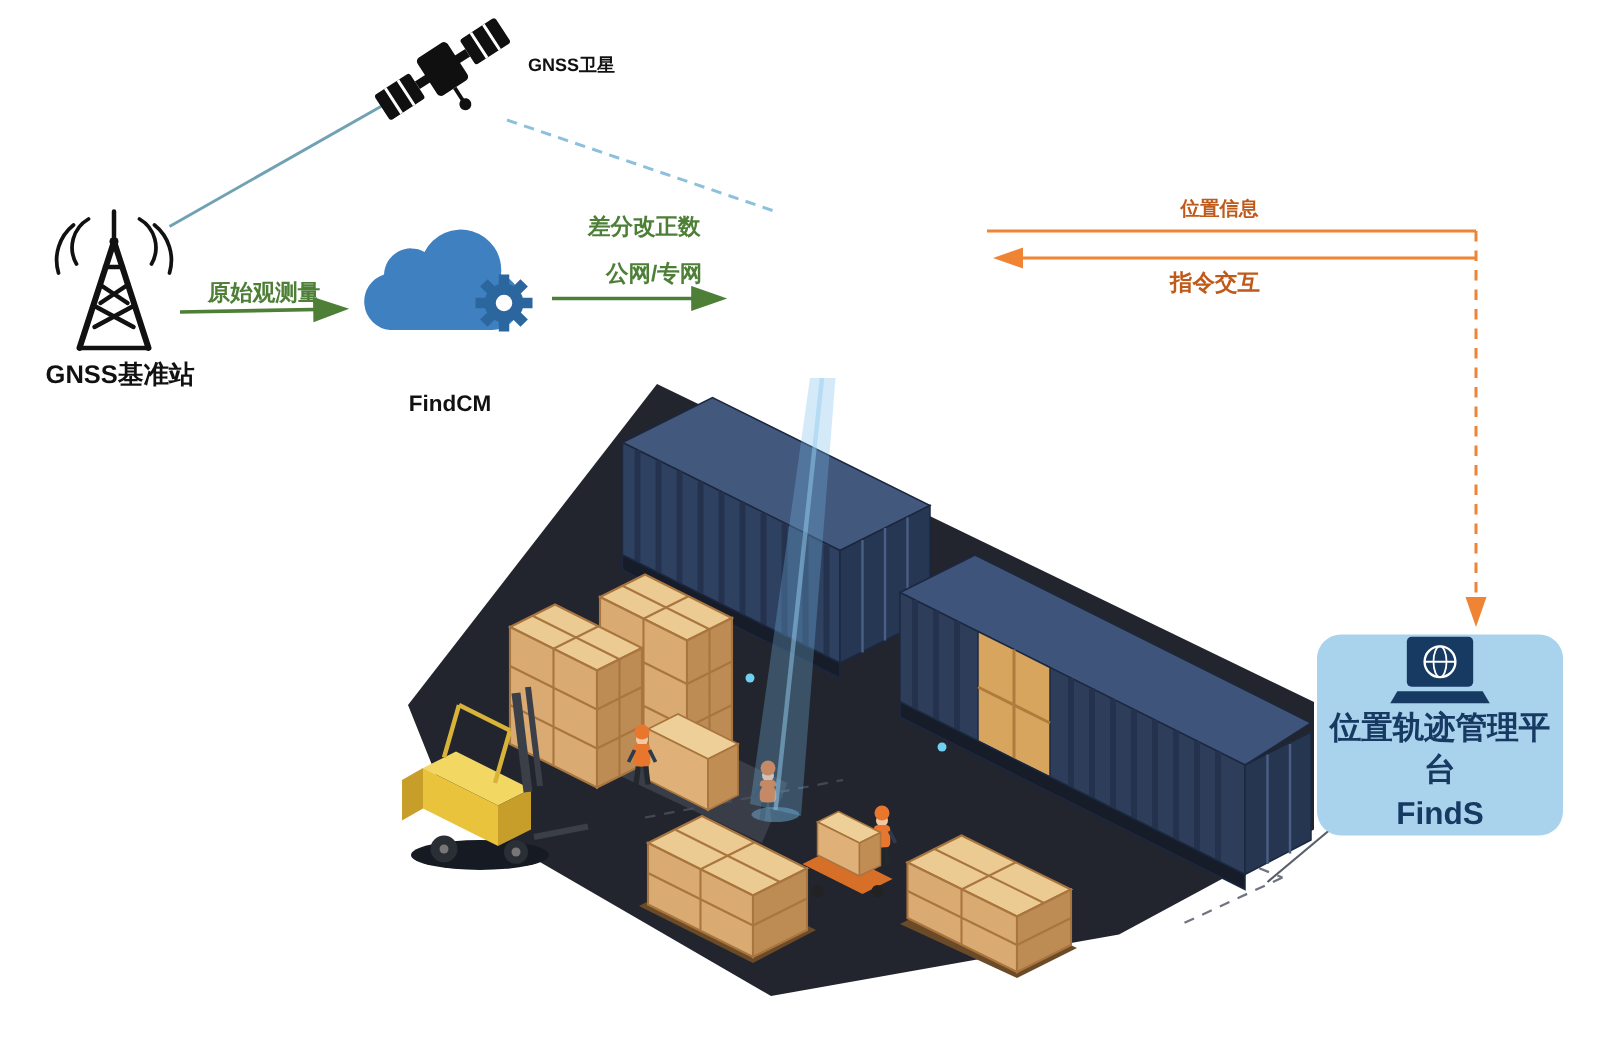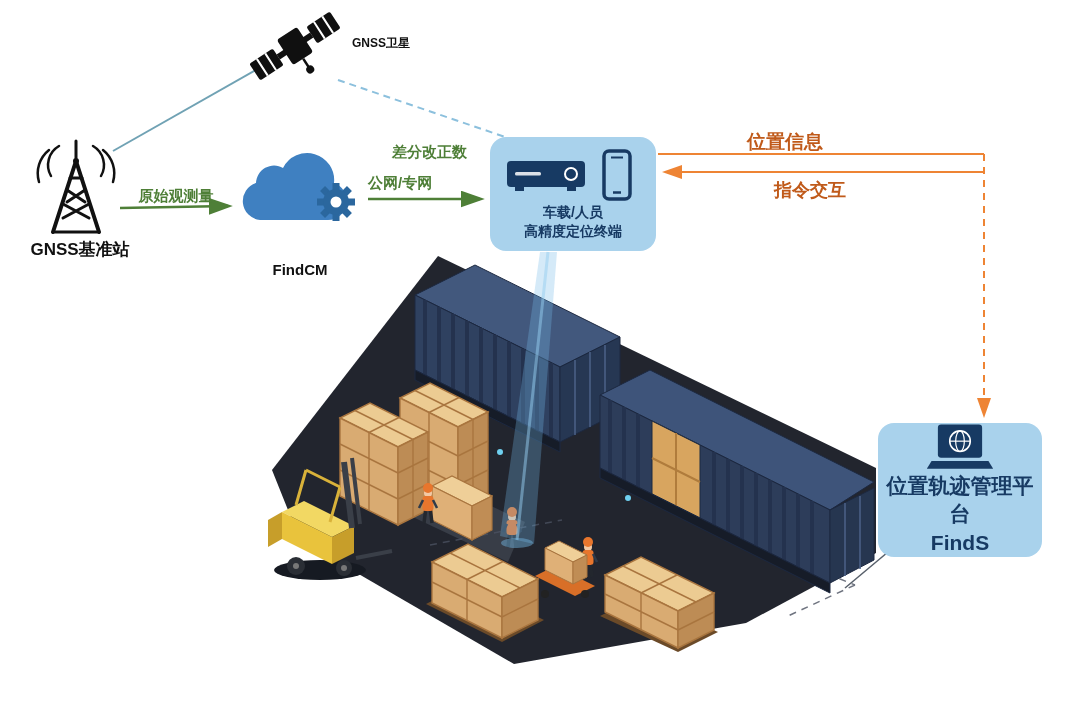--- a/index.html
+++ b/index.html
@@ -217,55 +217,37 @@
         <rect x="-3.5" y="-19" width="7" height="9" transform="rotate(45)"></rect>
         <rect x="-3.5" y="10" width="7" height="9" transform="rotate(45)"></rect>
         <rect x="-19" y="-3.5" width="9" height="7" transform="rotate(45)"></rect>
         <rect x="10" y="-3.5" width="9" height="7" transform="rotate(45)"></rect>
         <circle cx="0" cy="0" r="13"></circle>
       </g>
       <circle cx="0" cy="0" r="5.5" fill="#fff"></circle>
     </g>
   </svg>
 
-  <div class="bubble" id="terminal-bubble">
-    <svg width="140" height="56" viewBox="0 0 140 56">
-      <g>
-        <rect x="4" y="14" width="78" height="26" rx="4" fill="var(--c-navy)"></rect>
-        <rect x="12" y="25" width="26" height="3.5" rx="1.5" fill="#fff" opacity="0.85"></rect>
-        <circle cx="68" cy="27" r="6" fill="none" stroke="#fff" stroke-width="2"></circle>
-        <rect x="12" y="40" width="9" height="4" fill="var(--c-navy)"></rect>
-        <rect x="64" y="40" width="9" height="4" fill="var(--c-navy)"></rect>
-      </g>
-      <g>
-        <rect x="101" y="4" width="26" height="48" rx="5" fill="none" stroke="var(--c-navy)" stroke-width="3.5"></rect>
-        <line x1="108" y1="10.5" x2="120" y2="10.5" stroke="var(--c-navy)" stroke-width="2"></line>
-        <line x1="110" y1="45.5" x2="118" y2="45.5" stroke="var(--c-navy)" stroke-width="2.5"></line>
-      </g>
-    </svg>
-    <div class="bubble-text">车载/人员</div>
-    <div class="bubble-text">高精度定位终端</div>
-  </div>
 
   <div class="bubble" id="platform-bubble">
     <svg width="84" height="62" viewBox="0 0 84 62">
       <rect x="14" y="2" width="56" height="42" rx="4" fill="var(--c-navy)"></rect>
       <g stroke="#fff" fill="none">
         <circle cx="42" cy="23" r="13" stroke-width="2"></circle>
         <ellipse cx="42" cy="23" rx="5.5" ry="13" stroke-width="1.5"></ellipse>
         <line x1="29" y1="23" x2="55" y2="23" stroke-width="1.5"></line>
       </g>
       <path d="M6,48 L78,48 L84,58 L0,58 Z" fill="var(--c-navy)"></path>
     </svg>
     <div class="bubble-text">位置轨迹管理平台</div>
     <div class="bubble-text">FindS</div>
   </div>
 
   <div class="lbl" style="left:352px;top:36px;font-size:12px;">GNSS卫星</div>
   <div class="lbl center" style="left:12px;top:240px;width:136px;font-size:17px;">GNSS基准站</div>
   <div class="lbl center green-lbl" style="left:118px;top:187px;width:116px;font-size:15px;">原始观测量</div>
   <div class="lbl center" style="left:218px;top:261px;width:164px;font-size:15px;">FindCM</div>
   <div class="lbl green-lbl" style="left:392px;top:143px;font-size:15px;">差分改正数</div>
-  <div class="lbl green-lbl" style="left:368px;top:174px;font-size:15px;">公网/专网</div>
-  <div class="lbl center orange-lbl" style="left:730px;top:131px;width:110px;font-size:19px;">位置信息</div>
-  <div class="lbl center orange-lbl" style="left:760px;top:180px;width:100px;font-size:18px;">指令交互</div>
+  <div class="lbl green-lbl" style="left:404px;top:174px;font-size:15px;">公网/专网</div>
+  <div class="lbl center orange-lbl" style="left:758px;top:131px;width:110px;font-size:13px;">位置信息</div>
+  <div class="lbl center orange-lbl" style="left:760px;top:180px;width:100px;font-size:15px;">指令交互</div>
 
 </div>
 
 </body></html>

